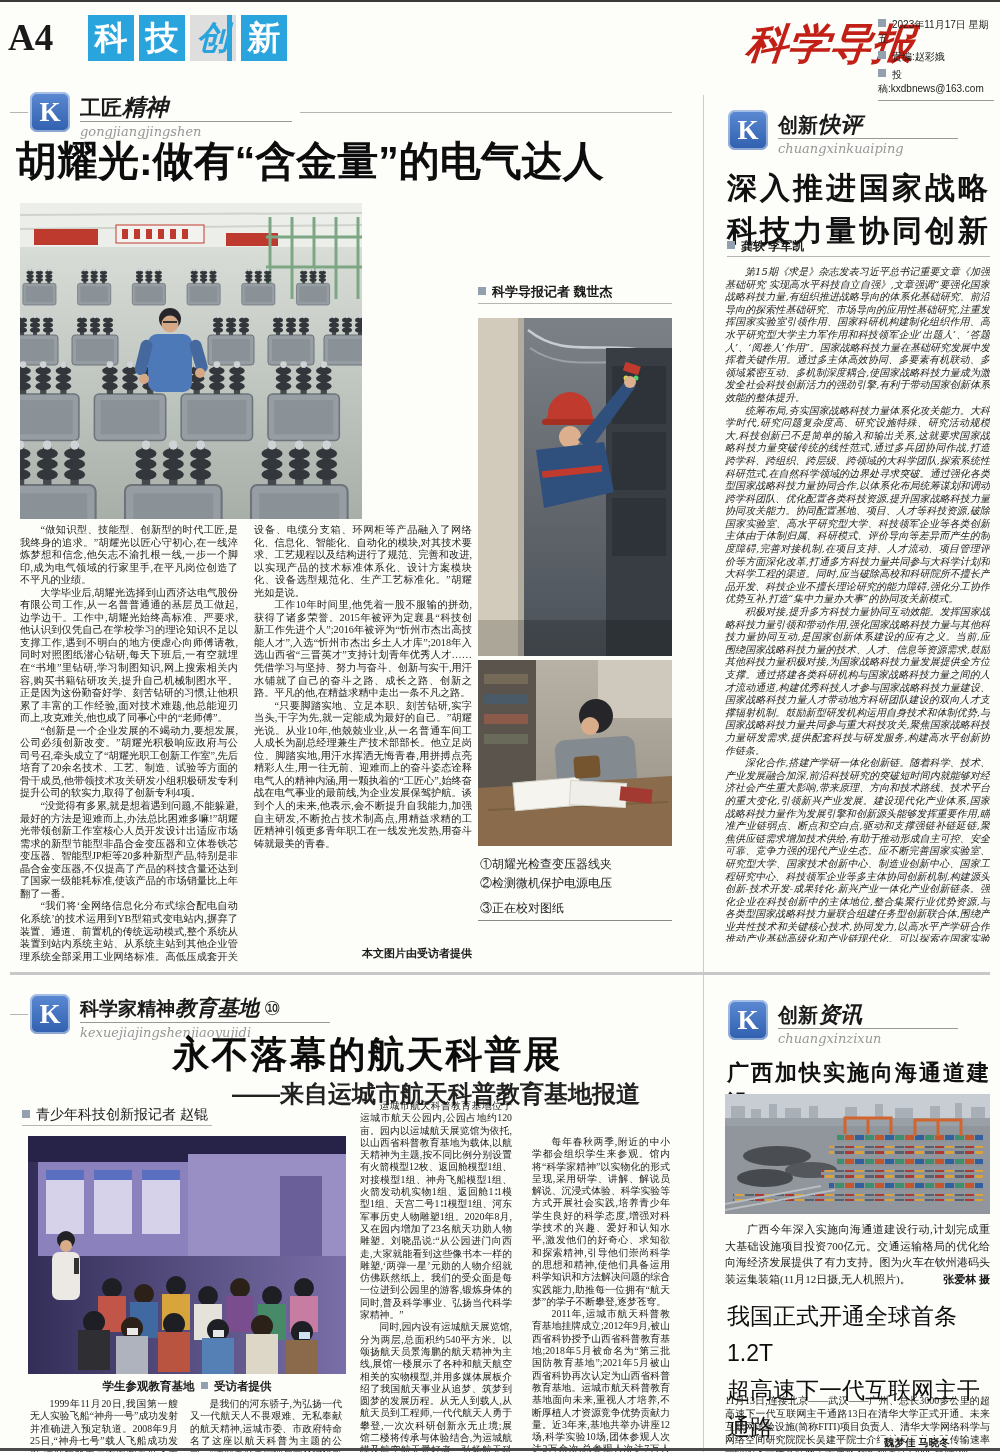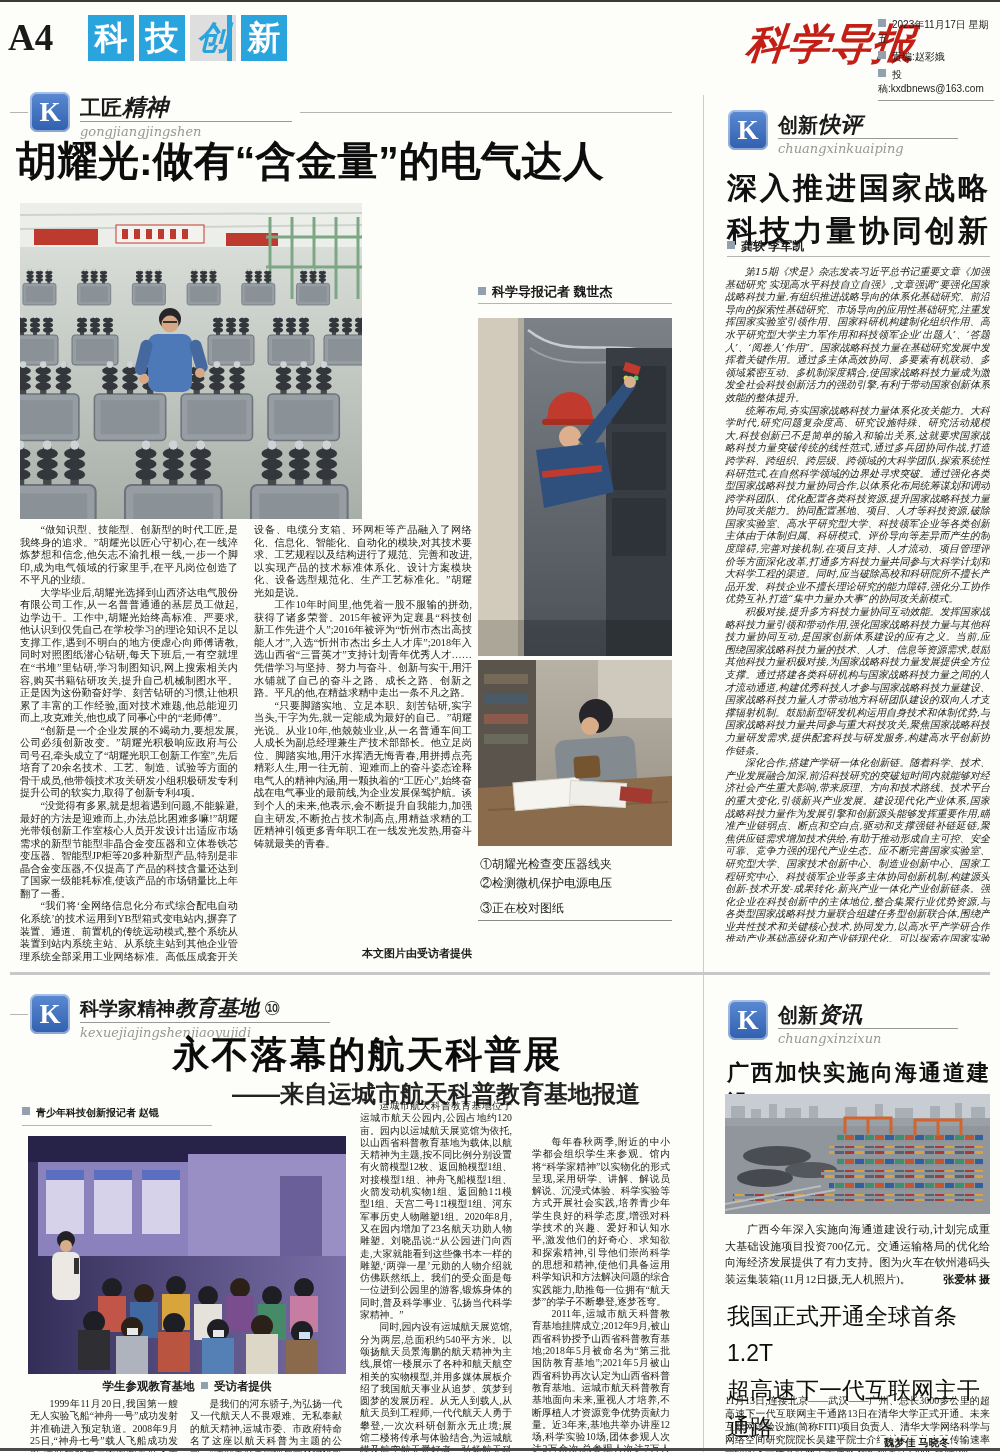--- a/index.html
+++ b/index.html
@@ -256,21 +256,21 @@
   <div class="abs" style="left:80px;top:994px;font-size:19px;">
     <span style="font-weight:bold;">科学家精神</span><span class="brush" style="font-size:21px;">教育基地</span>
     <span style="font-size:19px;">⑩</span>
   </div>
   <div class="abs rule" style="left:80px;top:1022px;width:250px;height:1px;background:#999;"></div>
   <div class="abs pinyin" style="left:80px;top:1025px;font-size:13px;">kexuejiajingshenjiaoyujidi</div>
 
   <div class="abs" style="left:95px;top:1030px;width:545px;text-align:center;font-size:37px;font-weight:900;letter-spacing:2px;font-family:'DejaVu Serif',serif;color:#0c0c0c;">永不落幕的航天科普展</div>
   <div class="abs hei" style="left:95px;top:1078px;width:545px;text-align:right;font-size:24px;font-weight:600;color:#222;">——来自运城市航天科普教育基地报道</div>
 
-  <div class="abs hei" style="left:22px;top:1106px;font-size:10px;font-weight:bold;"><span class="sq"></span><span>青少年科技创新报记者 赵锟</span></div>
+  <div class="abs hei" style="left:22px;top:1106px;font-size:14px;font-weight:normal;"><span class="sq"></span><span>青少年科技创新报记者 赵锟</span></div>
   <div class="abs rule" style="left:22px;top:1125px;width:190px;height:1px;"></div>
 
   <div class="abs photo" style="left:28px;top:1136px;width:318px;height:238px;">
     <svg width="318" height="238" viewBox="0 0 318 238">
       <defs>
           <linearGradient id="p4bg" x1="0" y1="0" x2="1" y2="0">
             <stop offset="0" stop-color="#332e58"></stop>
             <stop offset="1" stop-color="#7a6fa8"></stop>
           </linearGradient>
         </defs>

